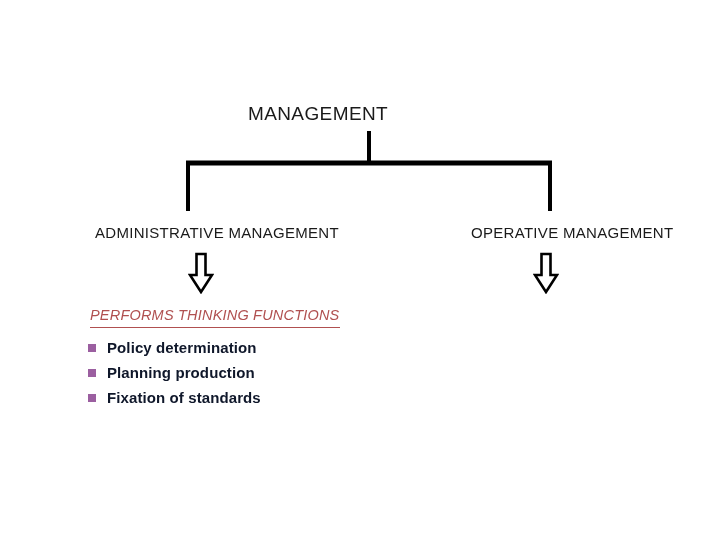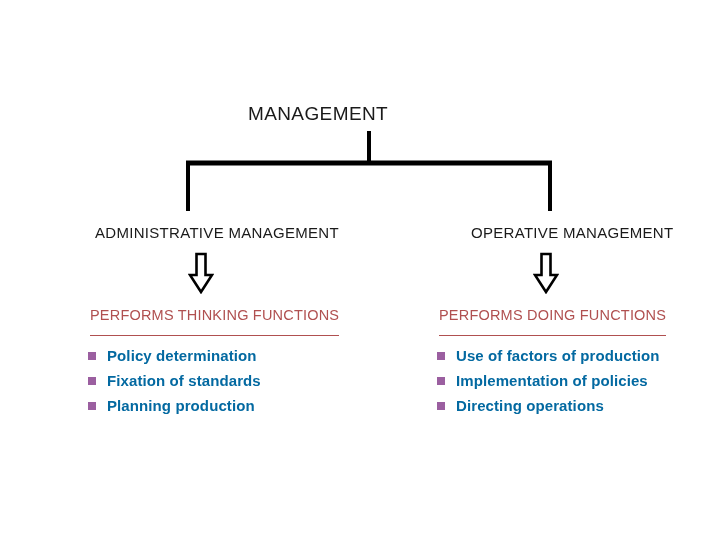--- a/index.html
+++ b/index.html
@@ -70,23 +70,24 @@
   }
   .column.left  { left: 88px;  top: 306px; }
   .column.right { left: 437px; top: 306px; }
 
   .section-heading {
     display: inline-block;
     font-size: 14.5px;
     font-weight: 400;
     letter-spacing: 0.2px;
     white-space: nowrap;
-    padding-bottom: 12px;
+    padding-bottom: 4px;
     border-bottom: 1.5px solid #b05050;
     margin-left: 2px;
+    font-style: italic;
   }
 
   .bullet-list {
     list-style: none;
     margin: 11px 0 0 0;
     padding: 0;
   }
   .bullet-list li {
     display: flex;
     align-items: baseline;
@@ -98,21 +99,21 @@
     width: 8px;
     height: 8px;
     flex: 0 0 8px;
     margin-right: 11px;
     position: relative;
     top: -1px;
   }
   .bullet-text {
     font-size: 15px;
     font-weight: bold;
-    color: #0369a1;
+    color: #0f172a;
     letter-spacing: 0.1px;
   }
 </style>
 </head>
 <body>
 
 <div id="canvas">
 
   <div class="root-title">MANAGEMENT</div>
 
@@ -137,40 +138,23 @@
 
   <div class="column left">
     <div class="section-heading" style="color: rgb(176, 80, 80); border-bottom-color: rgb(176, 80, 80);">PERFORMS THINKING FUNCTIONS</div>
     <ul class="bullet-list">
       <li>
         <span class="bullet-marker" style="background: rgb(155, 95, 160);"></span>
         <span class="bullet-text">Policy determination</span>
       </li>
       <li>
         <span class="bullet-marker" style="background: rgb(155, 95, 160);"></span>
-        <span class="bullet-text">Fixation of standards</span>
+        <span class="bullet-text">Planning production</span>
       </li>
       <li>
         <span class="bullet-marker" style="background: rgb(155, 95, 160);"></span>
-        <span class="bullet-text">Planning production</span>
+        <span class="bullet-text">Fixation of standards</span>
       </li>
     </ul>
   </div>
 
-  <div class="column right">
-    <div class="section-heading" style="color: rgb(176, 80, 80); border-bottom-color: rgb(176, 80, 80);">PERFORMS DOING FUNCTIONS</div>
-    <ul class="bullet-list">
-      <li>
-        <span class="bullet-marker" style="background: rgb(155, 95, 160);"></span>
-        <span class="bullet-text">Use of factors of production</span>
-      </li>
-      <li>
-        <span class="bullet-marker" style="background: rgb(155, 95, 160);"></span>
-        <span class="bullet-text">Implementation of policies</span>
-      </li>
-      <li>
-        <span class="bullet-marker" style="background: rgb(155, 95, 160);"></span>
-        <span class="bullet-text">Directing operations</span>
-      </li>
-    </ul>
-  </div>
 
 </div>
 
 </body></html>

